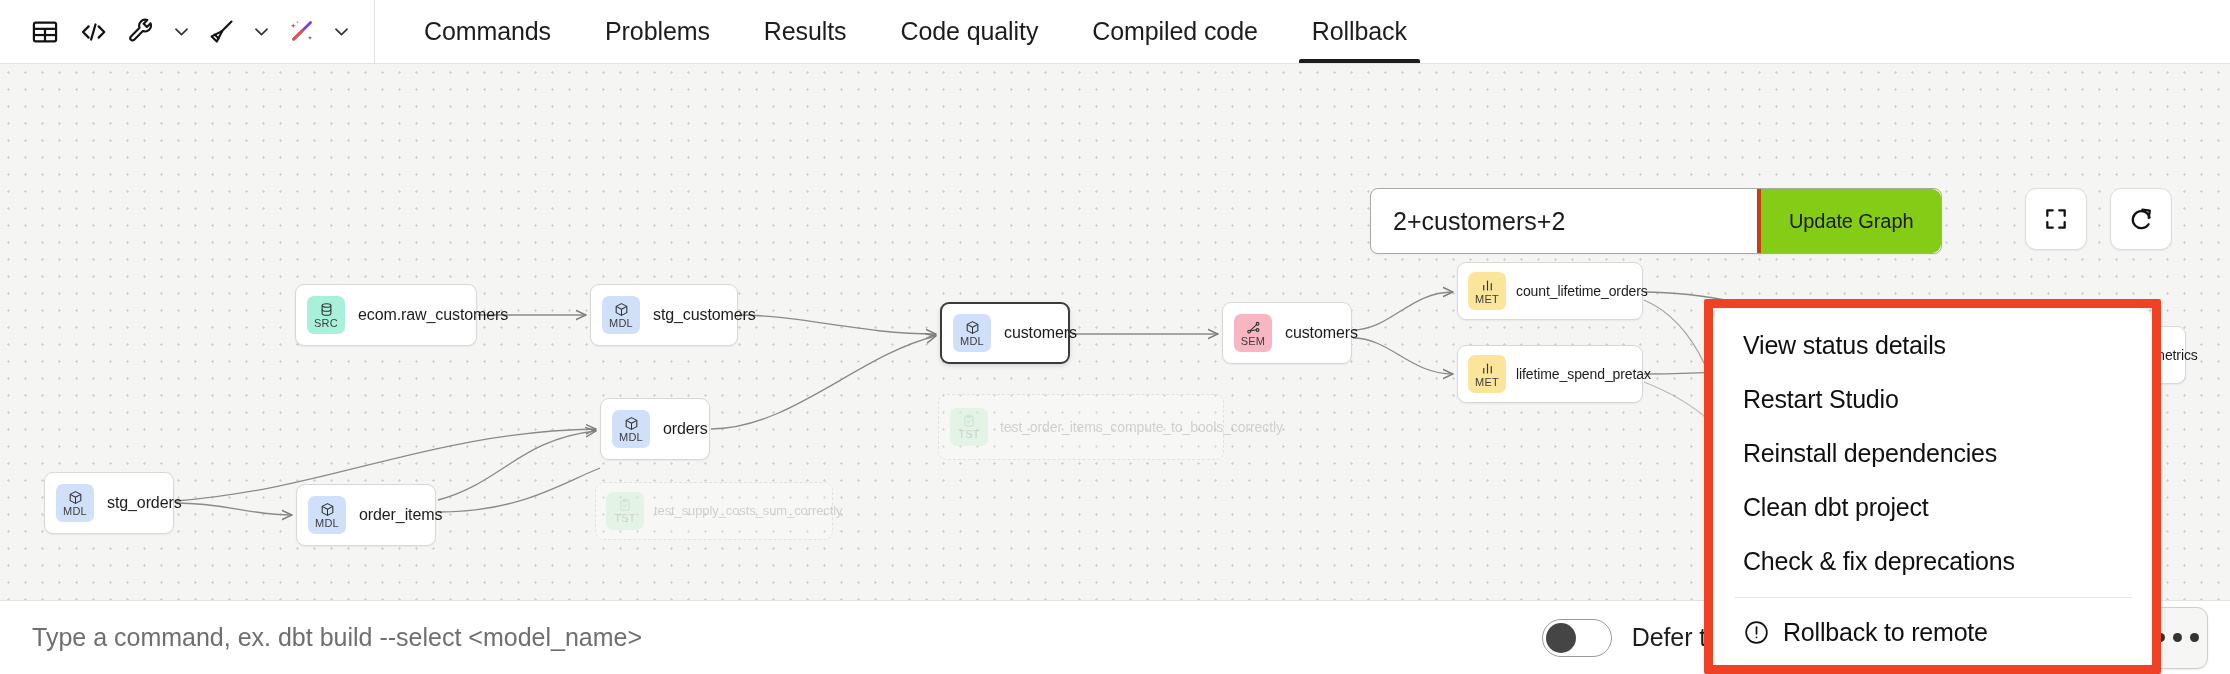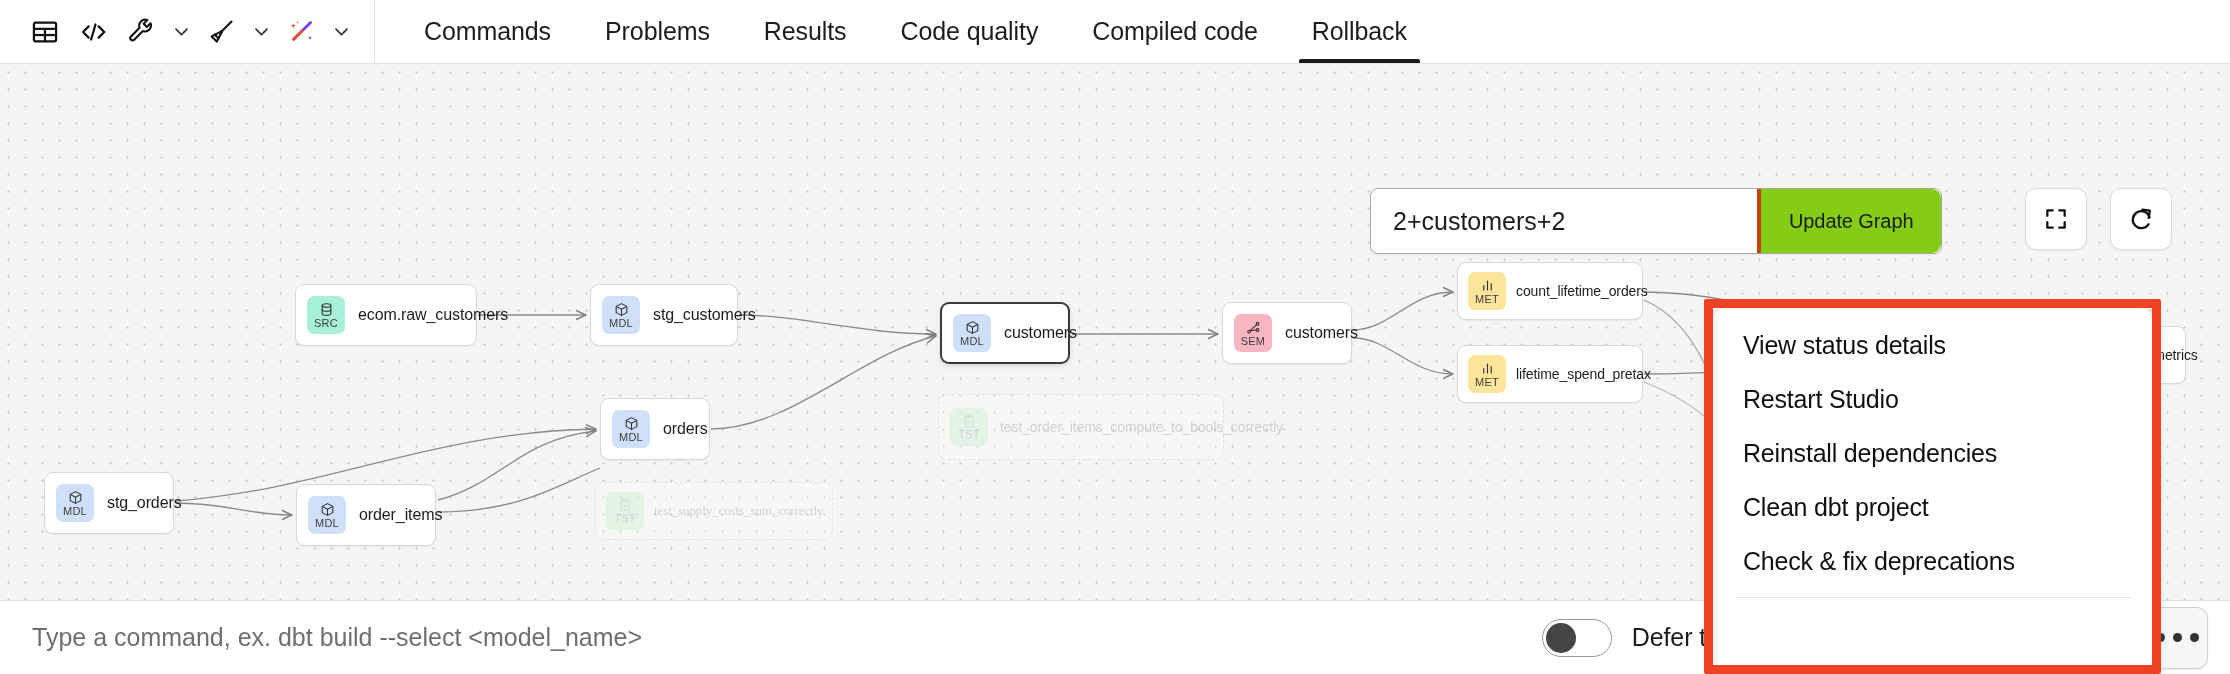--- a/index.html
+++ b/index.html
@@ -511,21 +511,21 @@
       <div class="badge tst">
         <span class="glyph">
           <svg width="14" height="14" viewBox="0 0 24 24" fill="none" stroke="#b9d8c0" stroke-width="1.8" stroke-linecap="round" stroke-linejoin="round">
             <rect x="5" y="4" width="14" height="17" rx="2"></rect>
             <rect x="9" y="2" width="6" height="4" rx="1"></rect>
             <polyline points="9,12.5 11.3,15 15.3,10.3"></polyline>
           </svg>
         </span>
         <span class="btext">TST</span>
       </div>
-      <span class="node-label" style="font-size:13px;font-family:Liberation Serif, serif;">test_supply_costs_sum_correctly</span>
+      <span class="node-label" style="font-size:13px;">test_supply_costs_sum_correctly</span>
     </div>
 
     <div class="search-row">
       <input class="search-input" value="2+customers+2" style="">
       <div class="update-btn">
         <span>Update Graph</span>
       </div>
     </div>
 
     <div class="icon-sq" style="left:2025px;">
@@ -576,17 +576,27 @@
     <div class="ctx-item">
       <span>Reinstall dependencies</span>
     </div>
     <div class="ctx-item">
       <span>Clean dbt project</span>
     </div>
     <div class="ctx-item">
       <span>Check &amp; fix deprecations</span>
     </div>
     <div class="ctx-sep"></div>
+    <div class="ctx-item">
+      <span class="ctx-ico">
+        <svg width="27" height="27" viewBox="0 0 24 24" fill="none" stroke="#141414" stroke-width="1.55" stroke-linecap="round">
+          <circle cx="12" cy="12" r="9.2"></circle>
+            <line x1="12" y1="7.3" x2="12" y2="13.2"></line>
+            <circle cx="12" cy="16.3" r="0.85" fill="#141414" stroke="none"></circle>
+        </svg>
+      </span>
+      <span>Rollback to remote</span>
+    </div>
   </div>
 
   <div class="ctx-highlight"></div>
 
 </div>
 
 </body></html>

